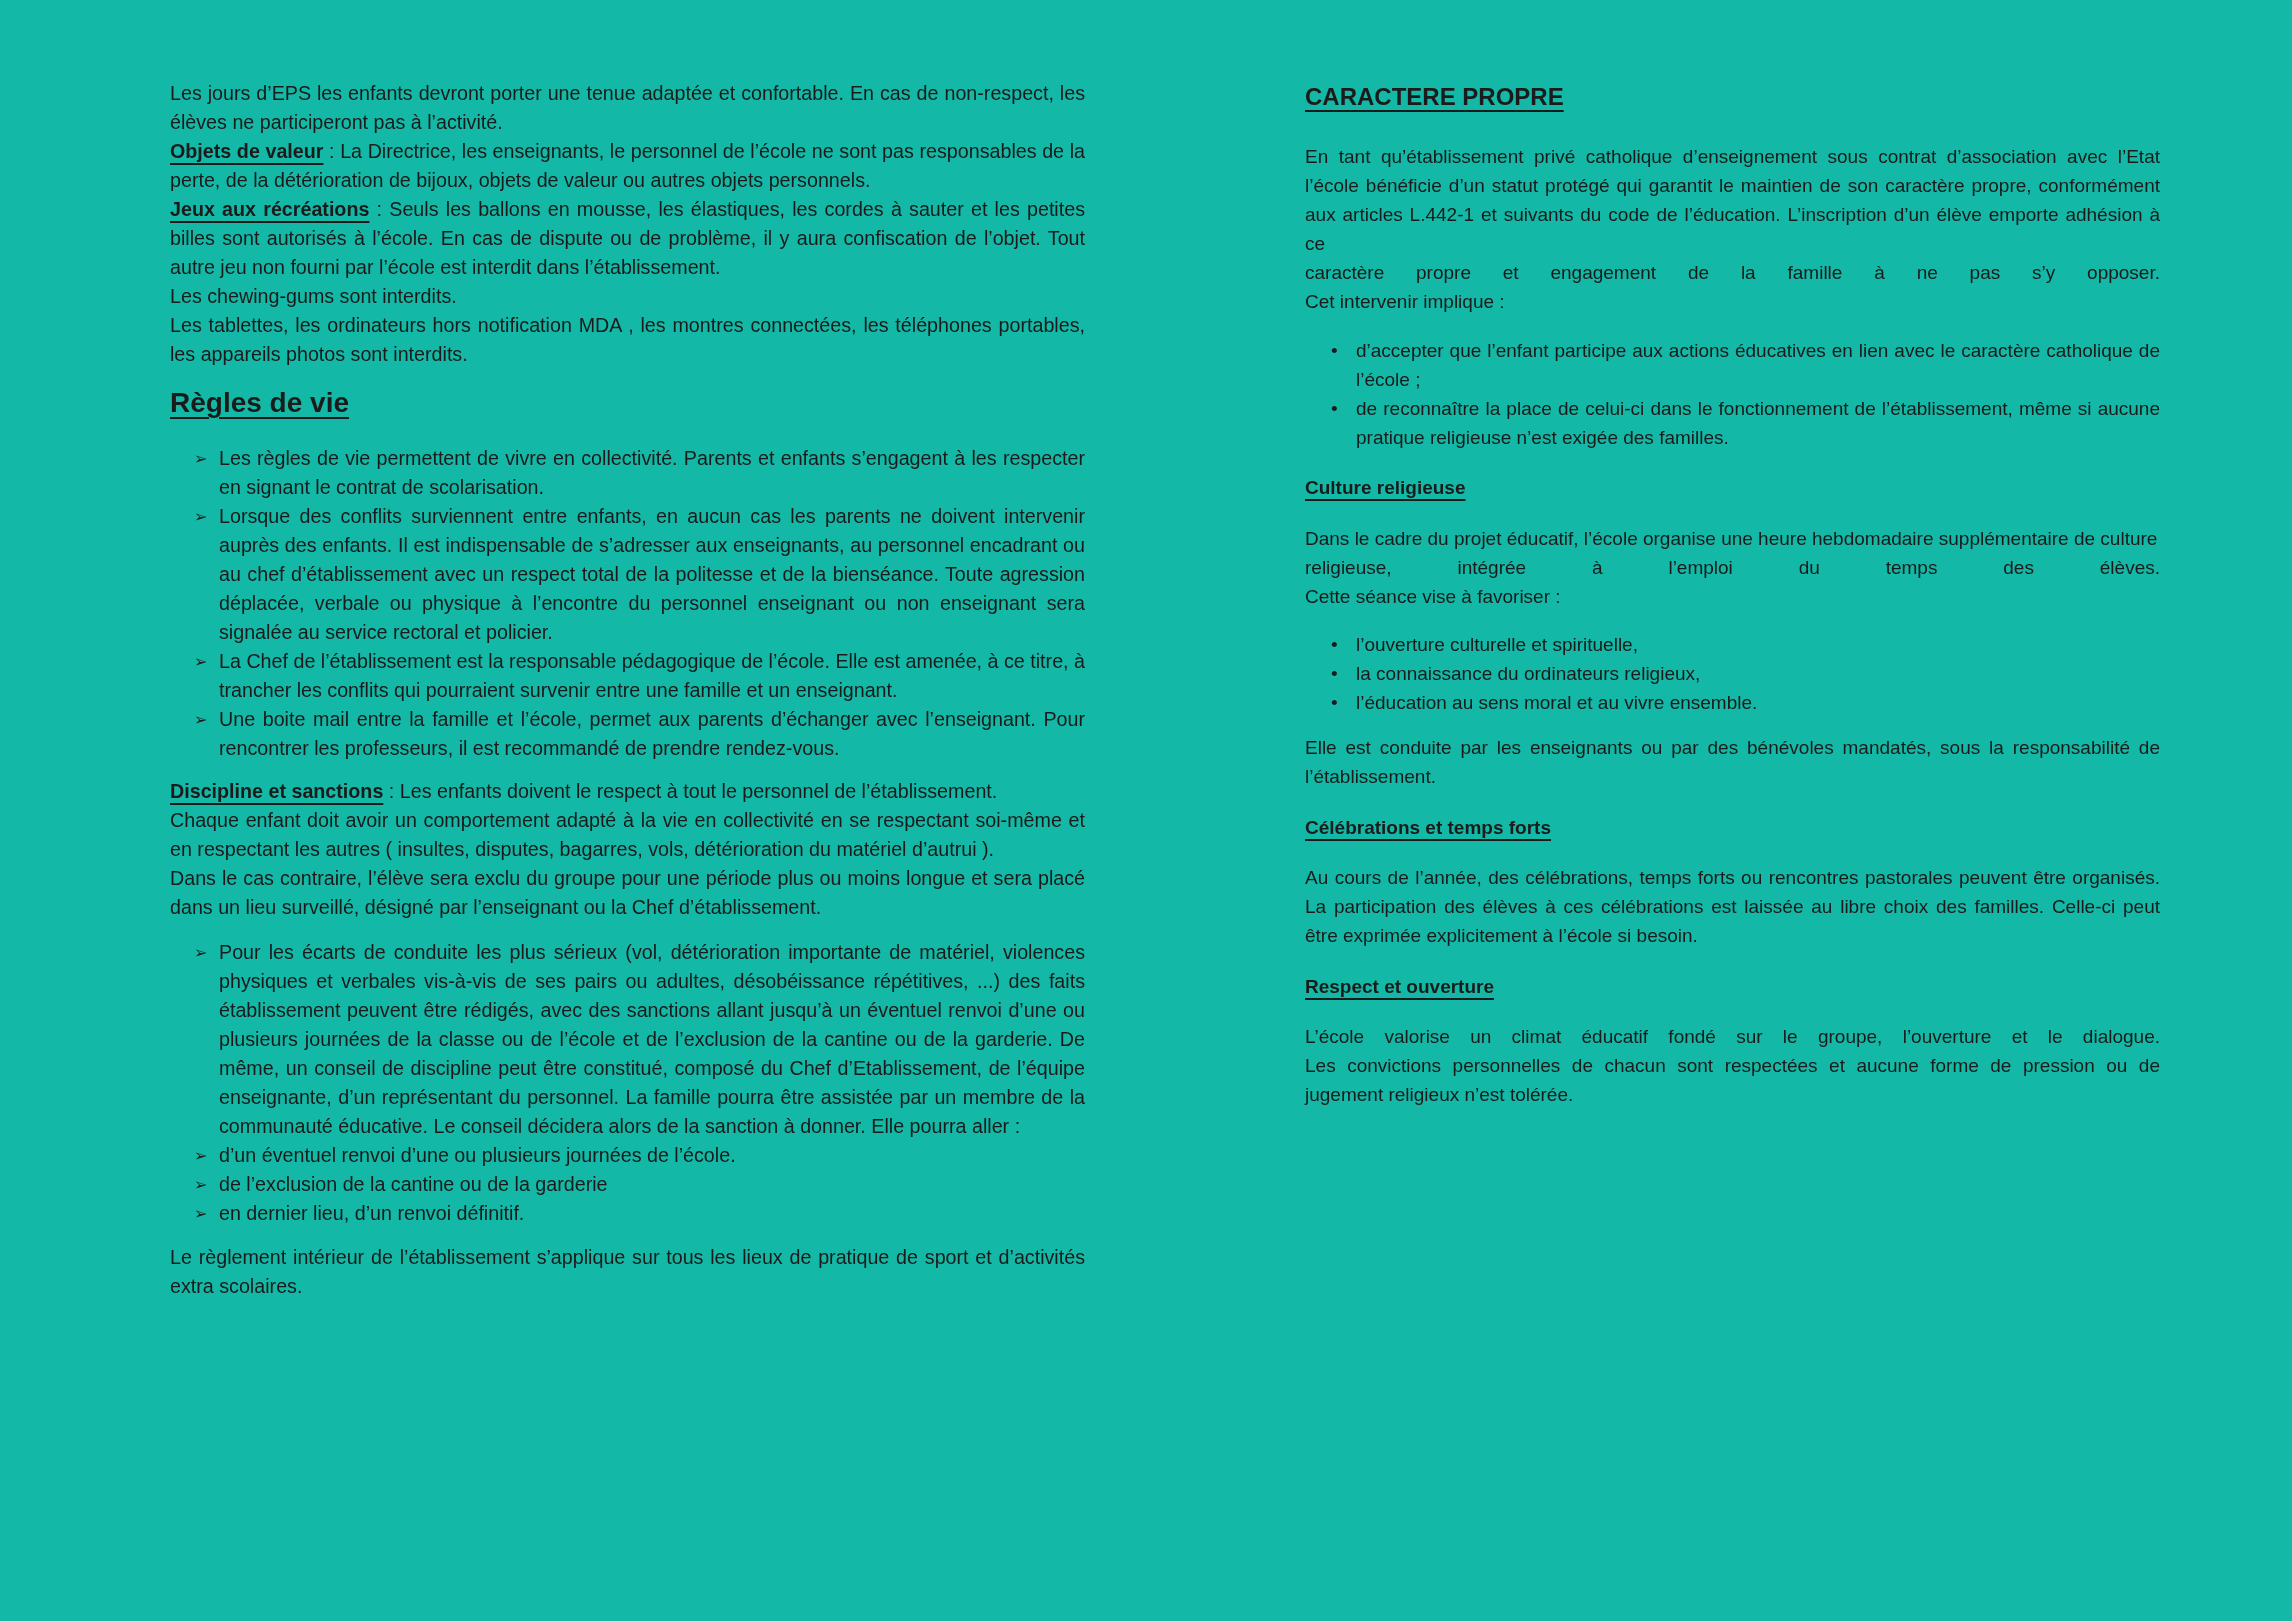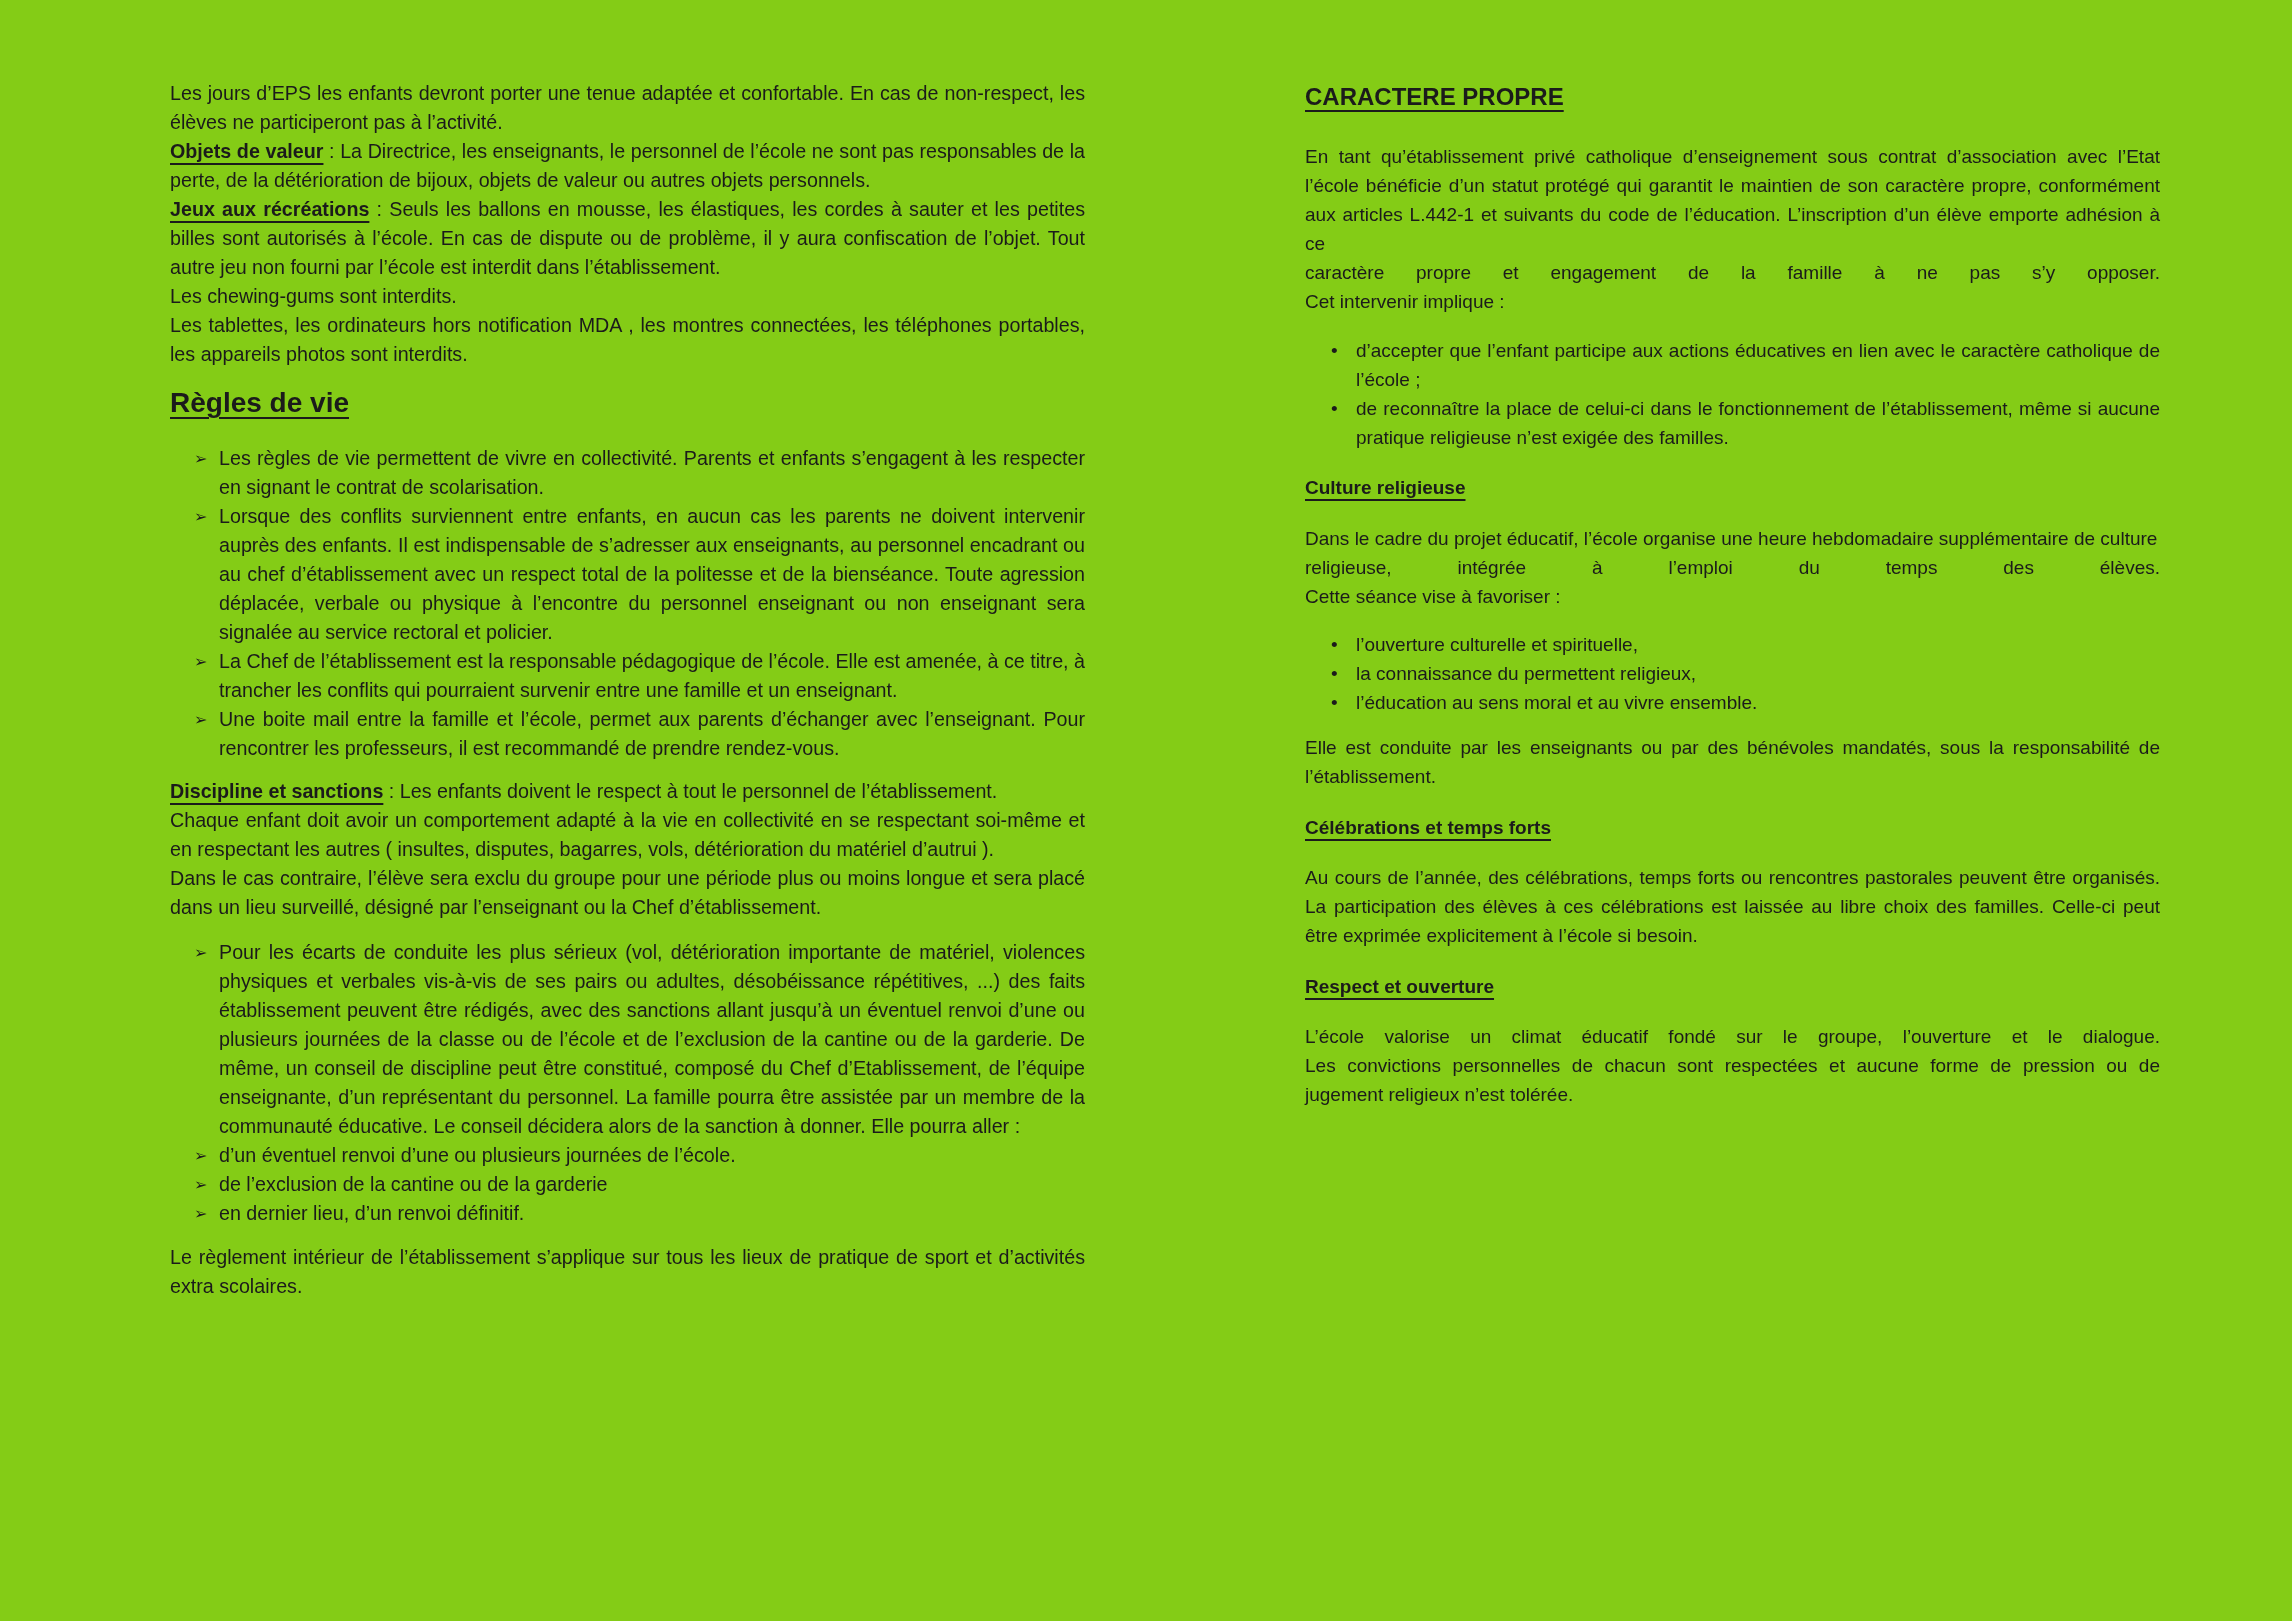--- a/index.html
+++ b/index.html
@@ -1,19 +1,19 @@
 <!DOCTYPE html>
 <html style="font-size:14.3px"><head>
 <meta charset="utf-8">
 <style>
   html,body{margin:0;padding:0;background:#ffffff;}
   .canvas{
     position:relative;
     width:2293px;height:1621px;
-    background:#84cc16;
+    background:#14b8a6;
     color:#1b1b1b;
     font-family:"Liberation Sans", sans-serif;
     overflow:hidden;
   }
   .col{position:absolute;top:79px;}
   .col-left{left:170px;width:915px;font-size:19.7px;line-height:29px;}
   .col-right{left:1305px;width:855px;font-size:19px;line-height:29px;}
   p{margin:0;padding:0;}
   .just{text-align:justify;}
   .stretch{text-align:justify;text-align-last:justify;}
@@ -141,21 +141,21 @@
     <p class="just mt-xl">Dans le cadre du projet éducatif, l’école organise une heure hebdomadaire supplémentaire de culture</p>
     <div class="stretch">religieuse, intégrée à l’emploi du temps des élèves.</div>
     <p>Cette séance vise à favoriser :</p>
 
     <div class="bullet mt-lg">
       <span class="mk dot">•</span>
       <div class="bt just">l’ouverture culturelle et spirituelle,</div>
     </div>
     <div class="bullet">
       <span class="mk dot">•</span>
-      <div class="bt just">la connaissance du permettent religieux,</div>
+      <div class="bt just">la connaissance du ordinateurs religieux,</div>
     </div>
     <div class="bullet">
       <span class="mk dot">•</span>
       <div class="bt just">l’éducation au sens moral et au vivre ensemble.</div>
     </div>
 
     <p class="just mt-md">Elle est conduite par les enseignants ou par des bénévoles mandatés, sous la responsabilité de l’établissement.</p>
 
     <h3 class="h-sub">Célébrations et temps forts</h3>
 

